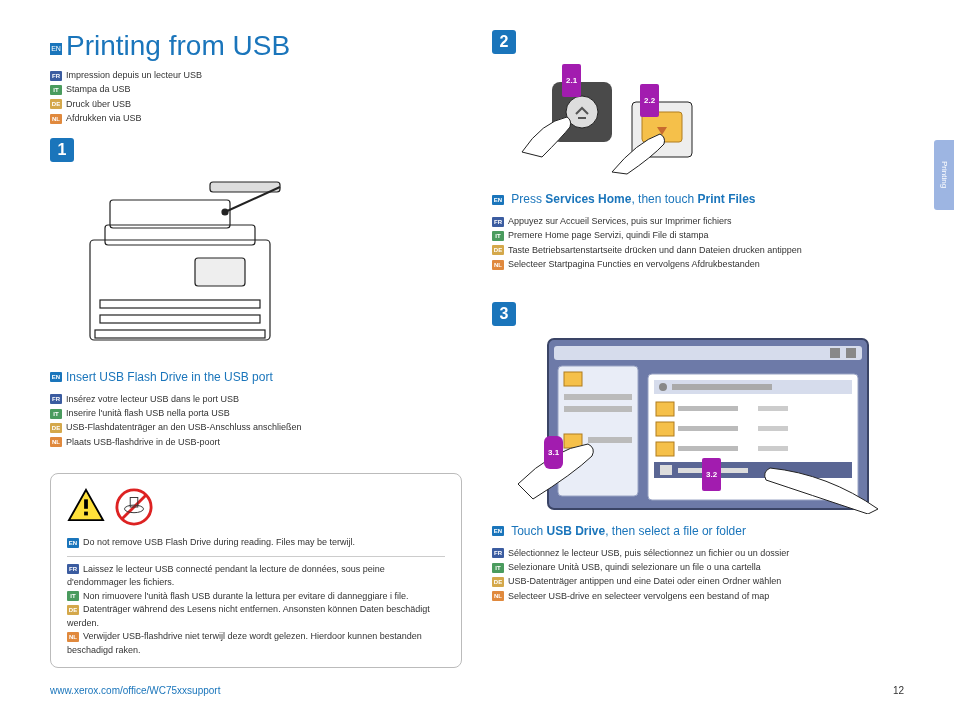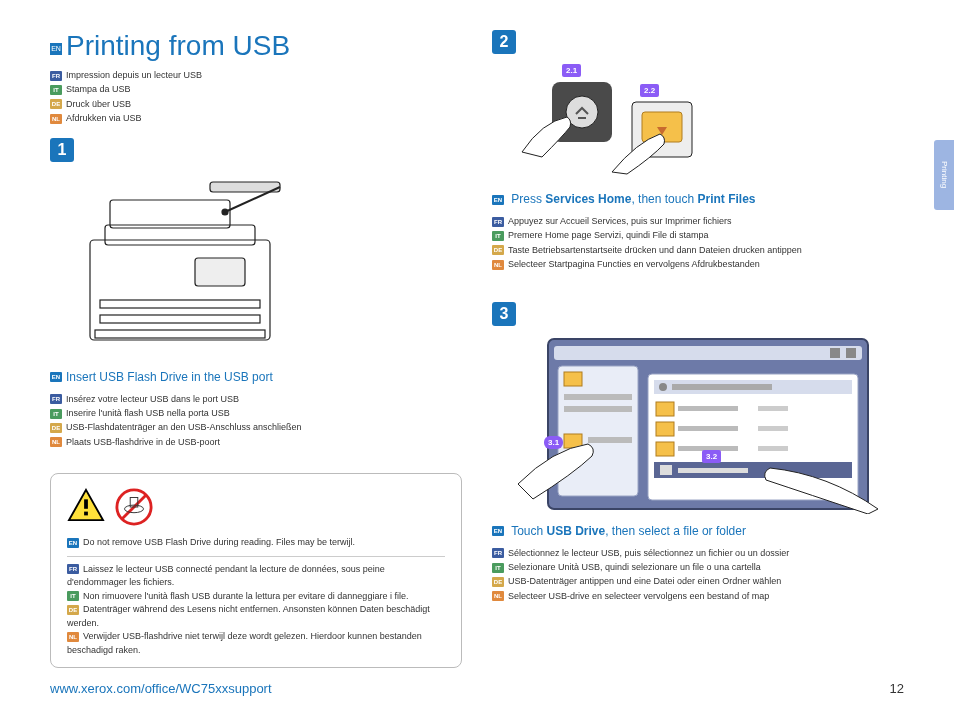--- a/index.html
+++ b/index.html
@@ -10,33 +10,33 @@
   .title-flag { display: inline-block; width: 12px; height: 12px; background: #1a75bb; color: #fff; font-size: 7px; line-height: 12px; text-align: center; vertical-align: 4px; margin-right: 4px; }
   .lang-list { list-style: none; margin-bottom: 12px; }
   .lang-list li { font-size: 9px; color: #333; line-height: 1.6; }
   .flag { display: inline-block; width: 12px; height: 10px; color: #fff; font-size: 6px; font-weight: bold; line-height: 10px; text-align: center; margin-right: 4px; vertical-align: middle; border-radius: 1px; }
   .flag.fr { background: #3b5ca0; }
   .flag.it { background: #4a9b5e; }
   .flag.de { background: #d4a84b; }
   .flag.nl { background: #e0893d; }
   .flag.en { background: #1a75bb; }
   .step-num { display: inline-block; width: 24px; height: 24px; background: #1a75bb; color: #fff; font-size: 16px; font-weight: bold; line-height: 24px; text-align: center; border-radius: 3px; margin-bottom: 8px; }
-  .substep { display: inline-block; background: #8b5cf6; color: #fff; font-size: 8px; font-weight: bold; padding: 2px 4px; border-radius: 2px; position: absolute; }
+  .substep { display: inline-block; background: #a21caf; color: #fff; font-size: 8px; font-weight: bold; padding: 12px 4px; border-radius: 2px; position: absolute; }
   .illus { border: none; margin-bottom: 10px; position: relative; }
   .illus.printer { height: 190px; }
   .illus.touch { height: 120px; }
   .illus.screen { height: 180px; }
   .step-title { font-size: 12px; color: #1a75bb; margin-bottom: 8px; }
   .step-title b { font-weight: bold; text-align: right; }
   .warning-box { border: 1px solid #bbb; border-radius: 8px; padding: 14px 16px 10px 16px; margin-top: 24px; font-size: 9px; line-height: 1.5; }
   .warning-icons { display: flex; gap: 10px; margin-bottom: 10px; }
   .warn-tri { width: 38px; height: 34px; }
   .warn-no { width: 38px; height: 38px; }
   .warning-box hr { border: none; border-top: 1px solid #ccc; margin: 6px 0; }
-  .footer { position: absolute; bottom: 20px; left: 50px; right: 50px; font-size: 13px; display: flex; justify-content: space-between; }
+  .footer { position: absolute; bottom: 20px; left: 50px; right: 50px; font-size: 10px; display: flex; justify-content: space-between; }
   .footer a { color: #1a75bb; text-decoration: none; }
   .side-tab { position: absolute; right: 0; top: 140px; width: 20px; height: 70px; background: #9db5e2; border-radius: 3px 0 0 3px; color: #fff; font-size: 8px; writing-mode: vertical-rl; text-align: center; line-height: 20px; }
   
   svg { display: block; }
 </style>
 </head>
 <body>
 
 <div class="side-tab">Printing</div>
 
@@ -128,21 +128,21 @@
       <li><span class="flag fr">FR</span><span>Appuyez sur Accueil Services, puis sur Imprimer fichiers</span></li>
       <li><span class="flag it">IT</span><span>Premere Home page Servizi, quindi File di stampa</span></li>
       <li><span class="flag de">DE</span><span>Taste Betriebsartenstartseite drücken und dann Dateien drucken antippen</span></li>
       <li><span class="flag nl">NL</span><span>Selecteer Startpagina Functies en vervolgens Afdrukbestanden</span></li>
     </ul>
 
     <div style="height:18px"></div>
     <div class="step-num">3</div>
     <div class="illus screen">
       <span class="substep" style="left:52px; top:102px;border-radius:6px;">3.1</span>
-      <span class="substep" style="left:210px; top:116px;">3.2</span>
+      <span class="substep" style="left:210px; top:124px;">3.2</span>
       <svg viewBox="0 0 360 180" width="100%" height="180">
         <rect x="30" y="5" width="320" height="170" rx="6" fill="#6d7aa8" stroke="#3a4466" stroke-width="2"></rect>
         <rect x="36" y="12" width="308" height="14" rx="3" fill="#d6dcec"></rect>
         <rect x="312" y="14" width="10" height="10" fill="#888"></rect>
         <rect x="328" y="14" width="10" height="10" fill="#888"></rect>
 
         <rect x="40" y="32" width="80" height="130" rx="4" fill="#e9edf7" stroke="#9aa4c4"></rect>
         <rect x="46" y="38" width="18" height="14" fill="#f5c04a" stroke="#b07d1e"></rect>
         <rect x="46" y="60" width="68" height="6" fill="#bbb"></rect>
         <rect x="46" y="72" width="68" height="6" fill="#bbb"></rect>

